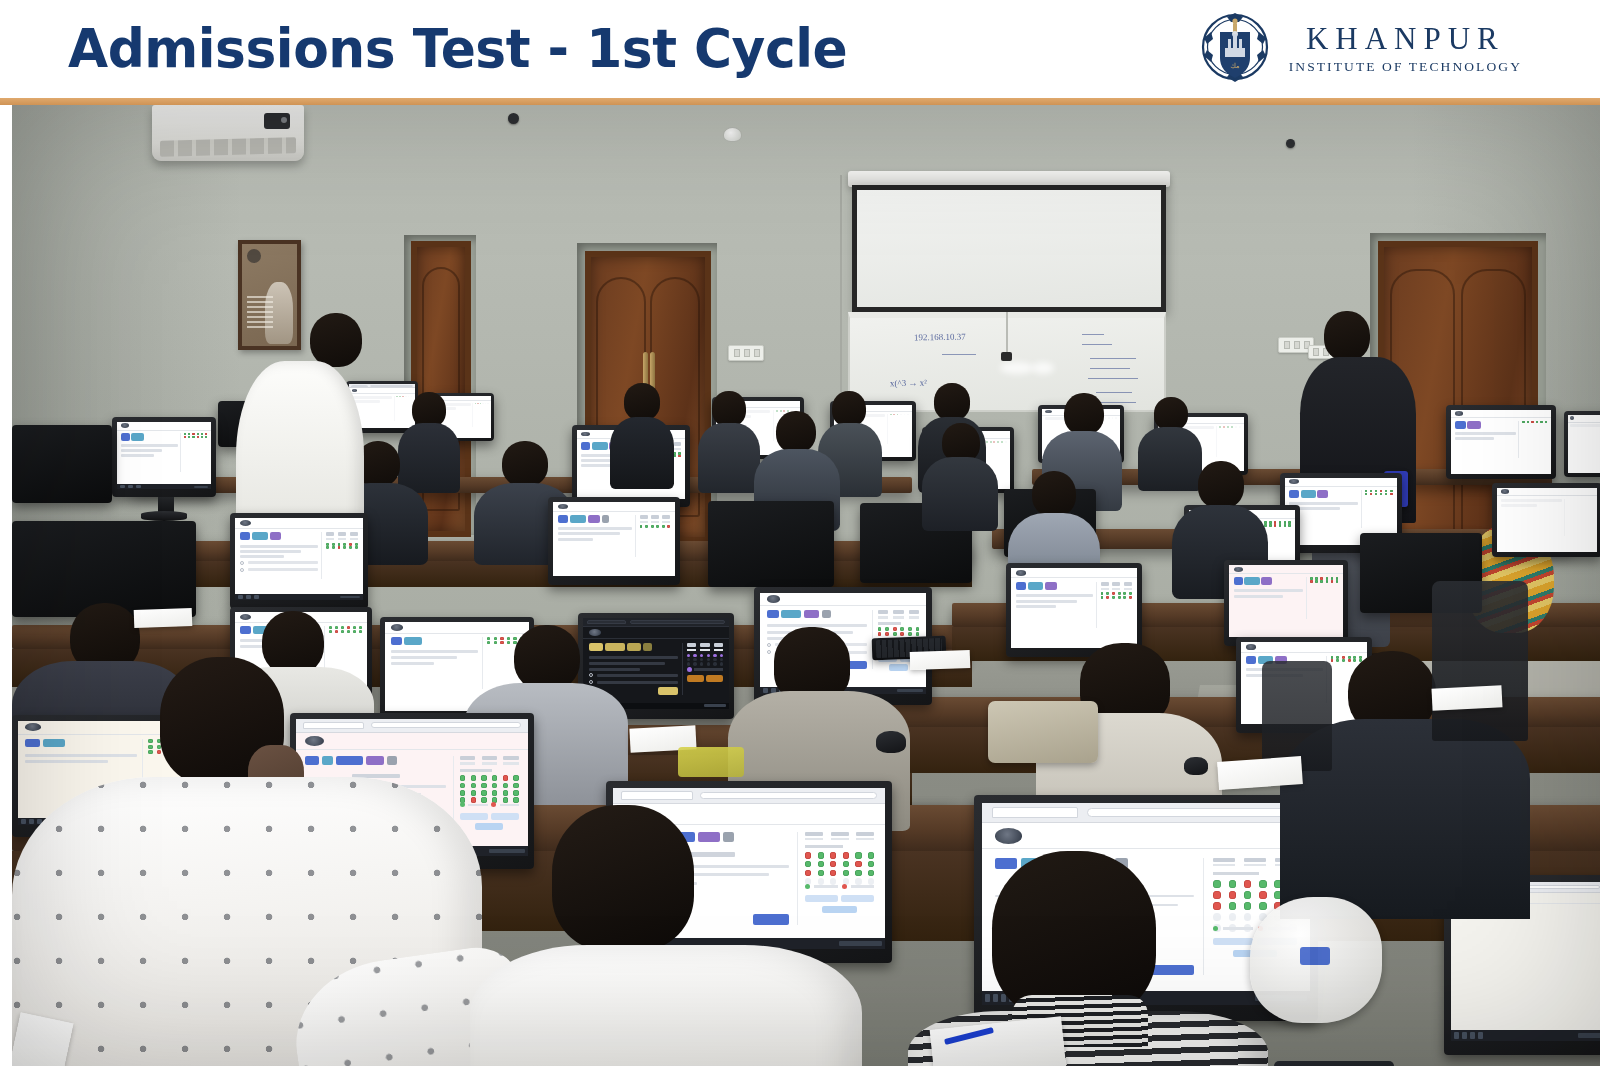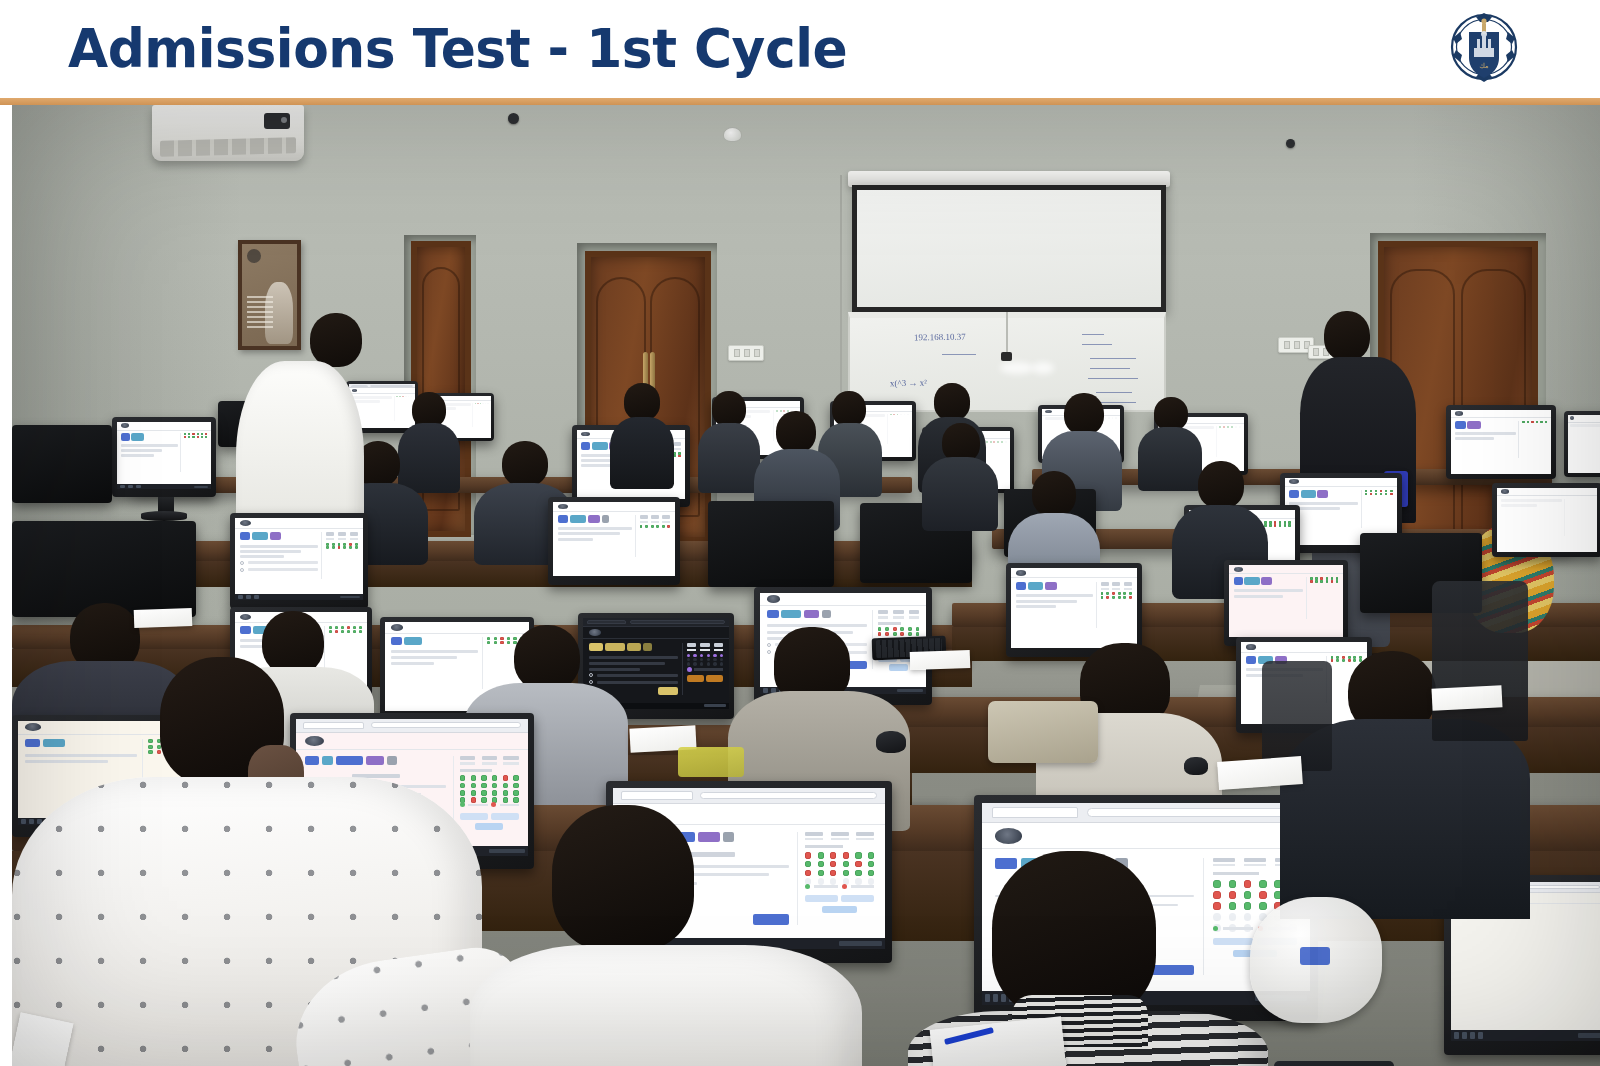--- a/index.html
+++ b/index.html
@@ -259,20 +259,24 @@
           <g fill="#dfe6ef" opacity=".92">
             <rect x="28" y="40" width="20" height="9"></rect>
             <rect x="31" y="31" width="3" height="9"></rect>
             <rect x="42" y="31" width="3" height="9"></rect>
             <path d="M36 28 h4 v12 h-4 Z"></path>
             <circle cx="38" cy="26" r="3"></circle>
           </g>
           <text x="38" y="60" font-size="7" fill="#c9a86a" text-anchor="middle" font-family="DejaVu Sans">مك</text>
         </svg>
       </div>
+      <div class="brand-words">
+        <div class="brand-name">KHANPUR</div>
+        <div class="brand-sub">INSTITUTE OF TECHNOLOGY</div>
+      </div>
     </div>
   </div>
   <div class="banner-rule"></div>
 
   <div class="scene">
 
     <div class="wall"></div>
     <div class="wall-shadow-l"></div>
     <div class="wall-shadow-r"></div>
 

